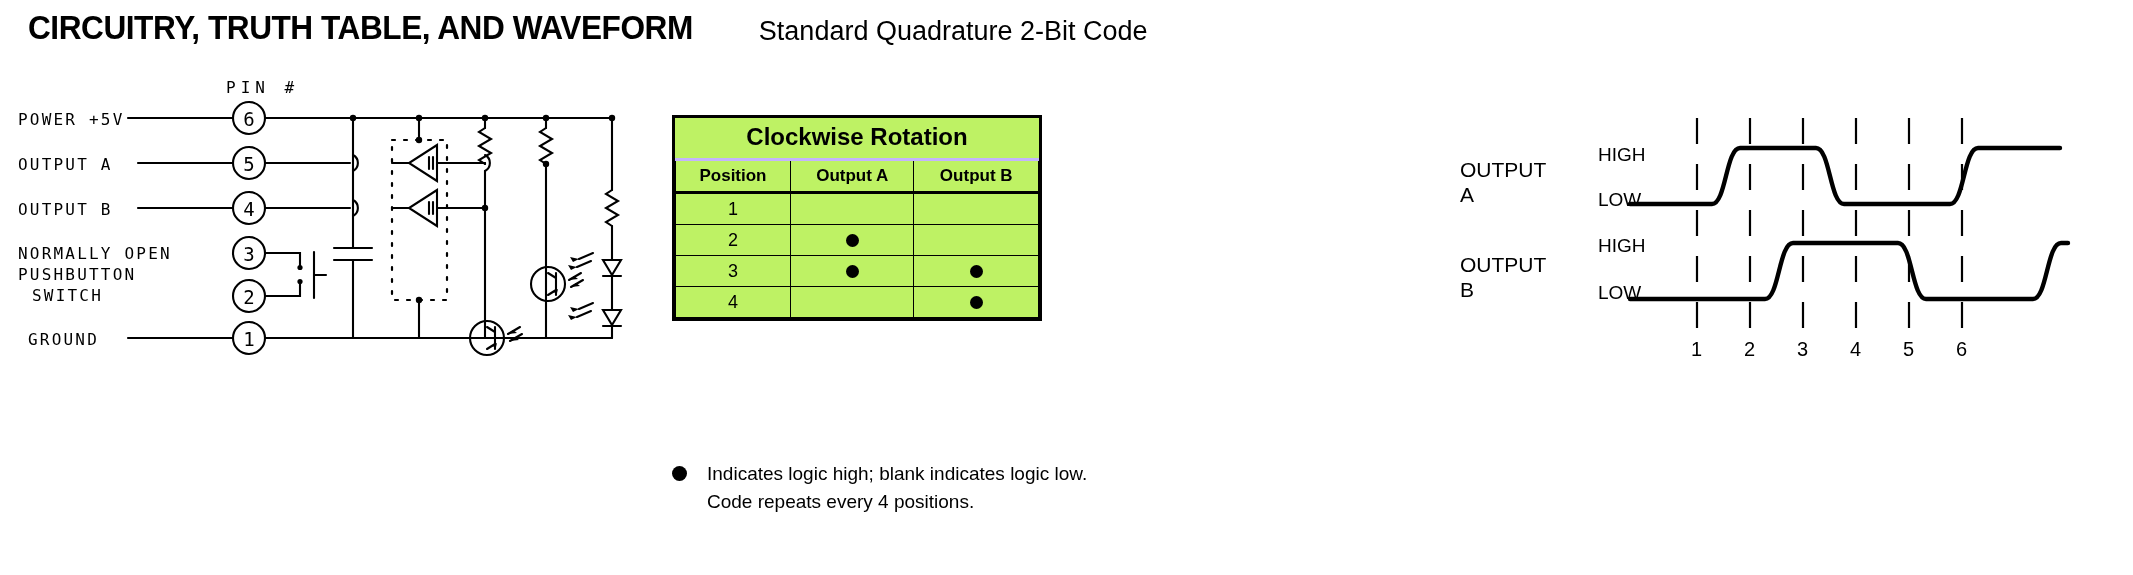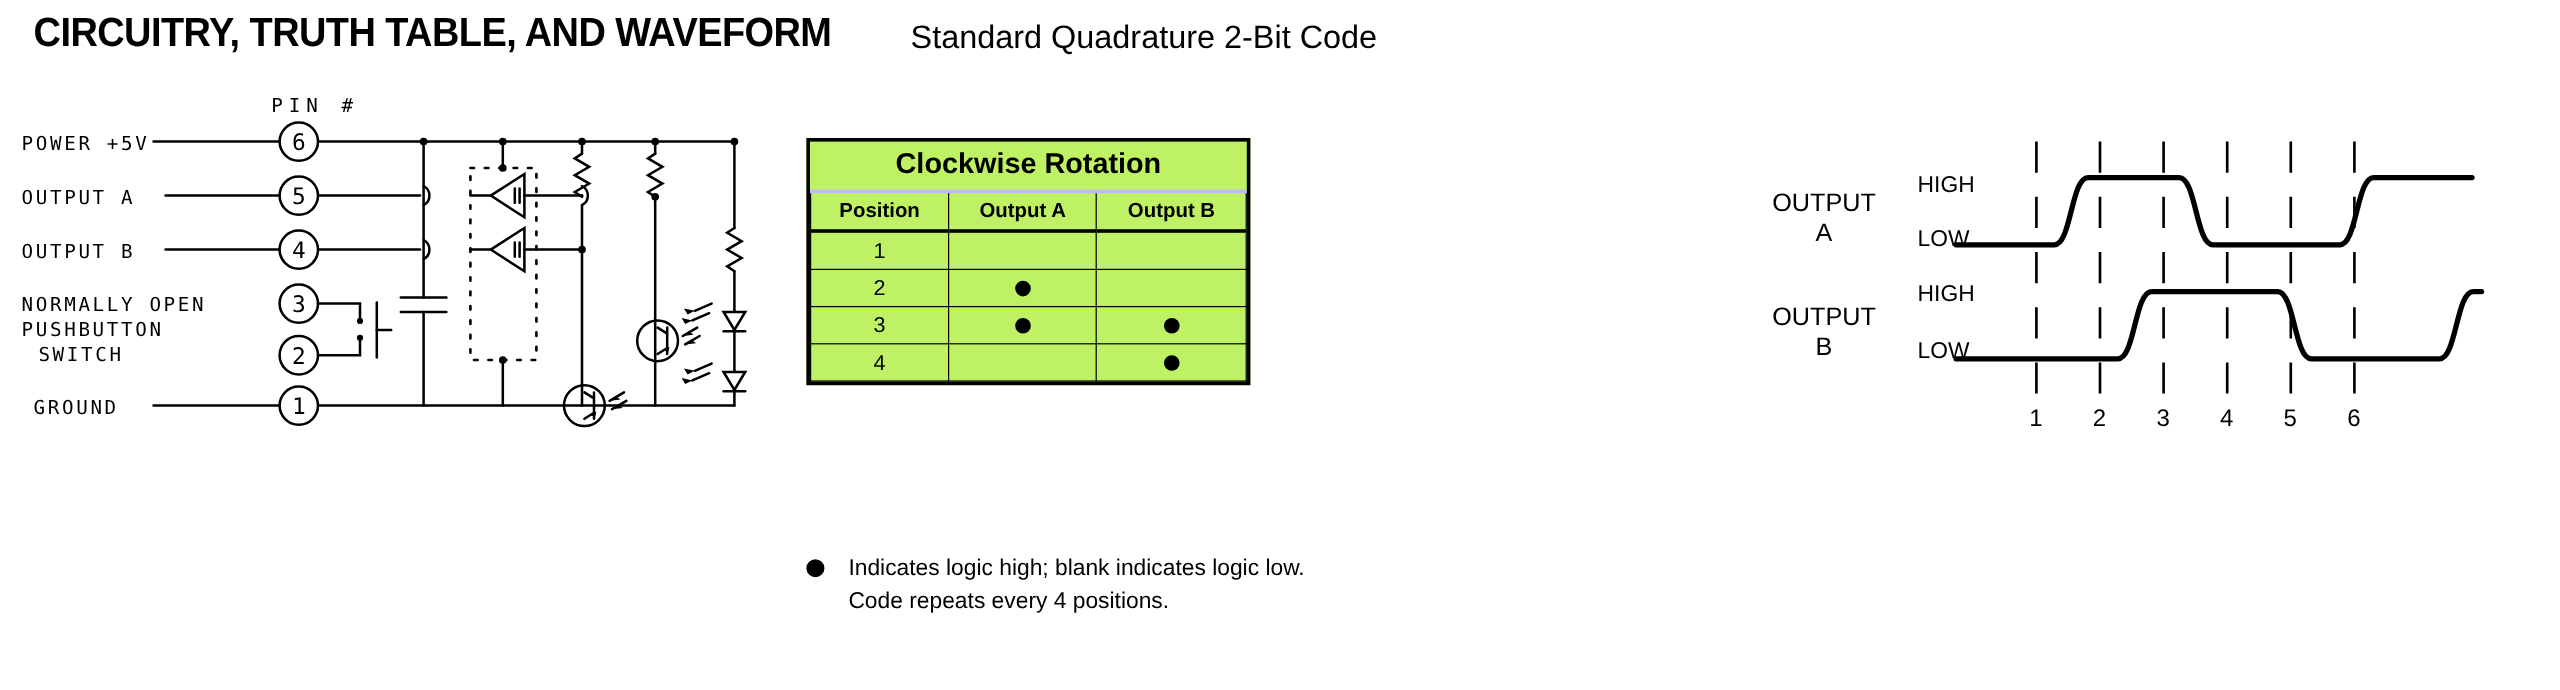--- a/index.html
+++ b/index.html
@@ -40,21 +40,21 @@
   #truth-table .t-head-row td{border-bottom:3px solid #000;}
   #truth-table .t-cell{height:28px;font-size:18px;font-weight:normal;}
   .dot{display:inline-block;width:13px;height:13px;border-radius:50%;background:#000;vertical-align:middle;}
 
   
   #table-caption{left:672px;top:460px;display:flex;align-items:flex-start;gap:20px;}
   #caption-dot{width:15px;height:15px;border-radius:50%;background:#000;margin-top:6px;flex:0 0 auto;}
   #caption-text{font-size:19px;line-height:28px;white-space:pre-line;}
 
   
-  .wf-txt{font-size:21px;white-space:nowrap;text-align:center;}
+  .wf-txt{font-size:21px;white-space:nowrap;text-align:left;}
   .wf-lvl{font-size:19px;white-space:nowrap;}
   .wf-num{font-size:20px;white-space:nowrap;}
   #wf-axis-label{font-size:21px;white-space:nowrap;letter-spacing:0.5px;}
   .wf-grp{line-height:25px;text-align:center;}
 </style>
 </head>
 <body>
 
 <div class="abs" id="title-bar">
   <div id="title-main">CIRCUITRY, TRUTH TABLE, AND WAVEFORM</div>

